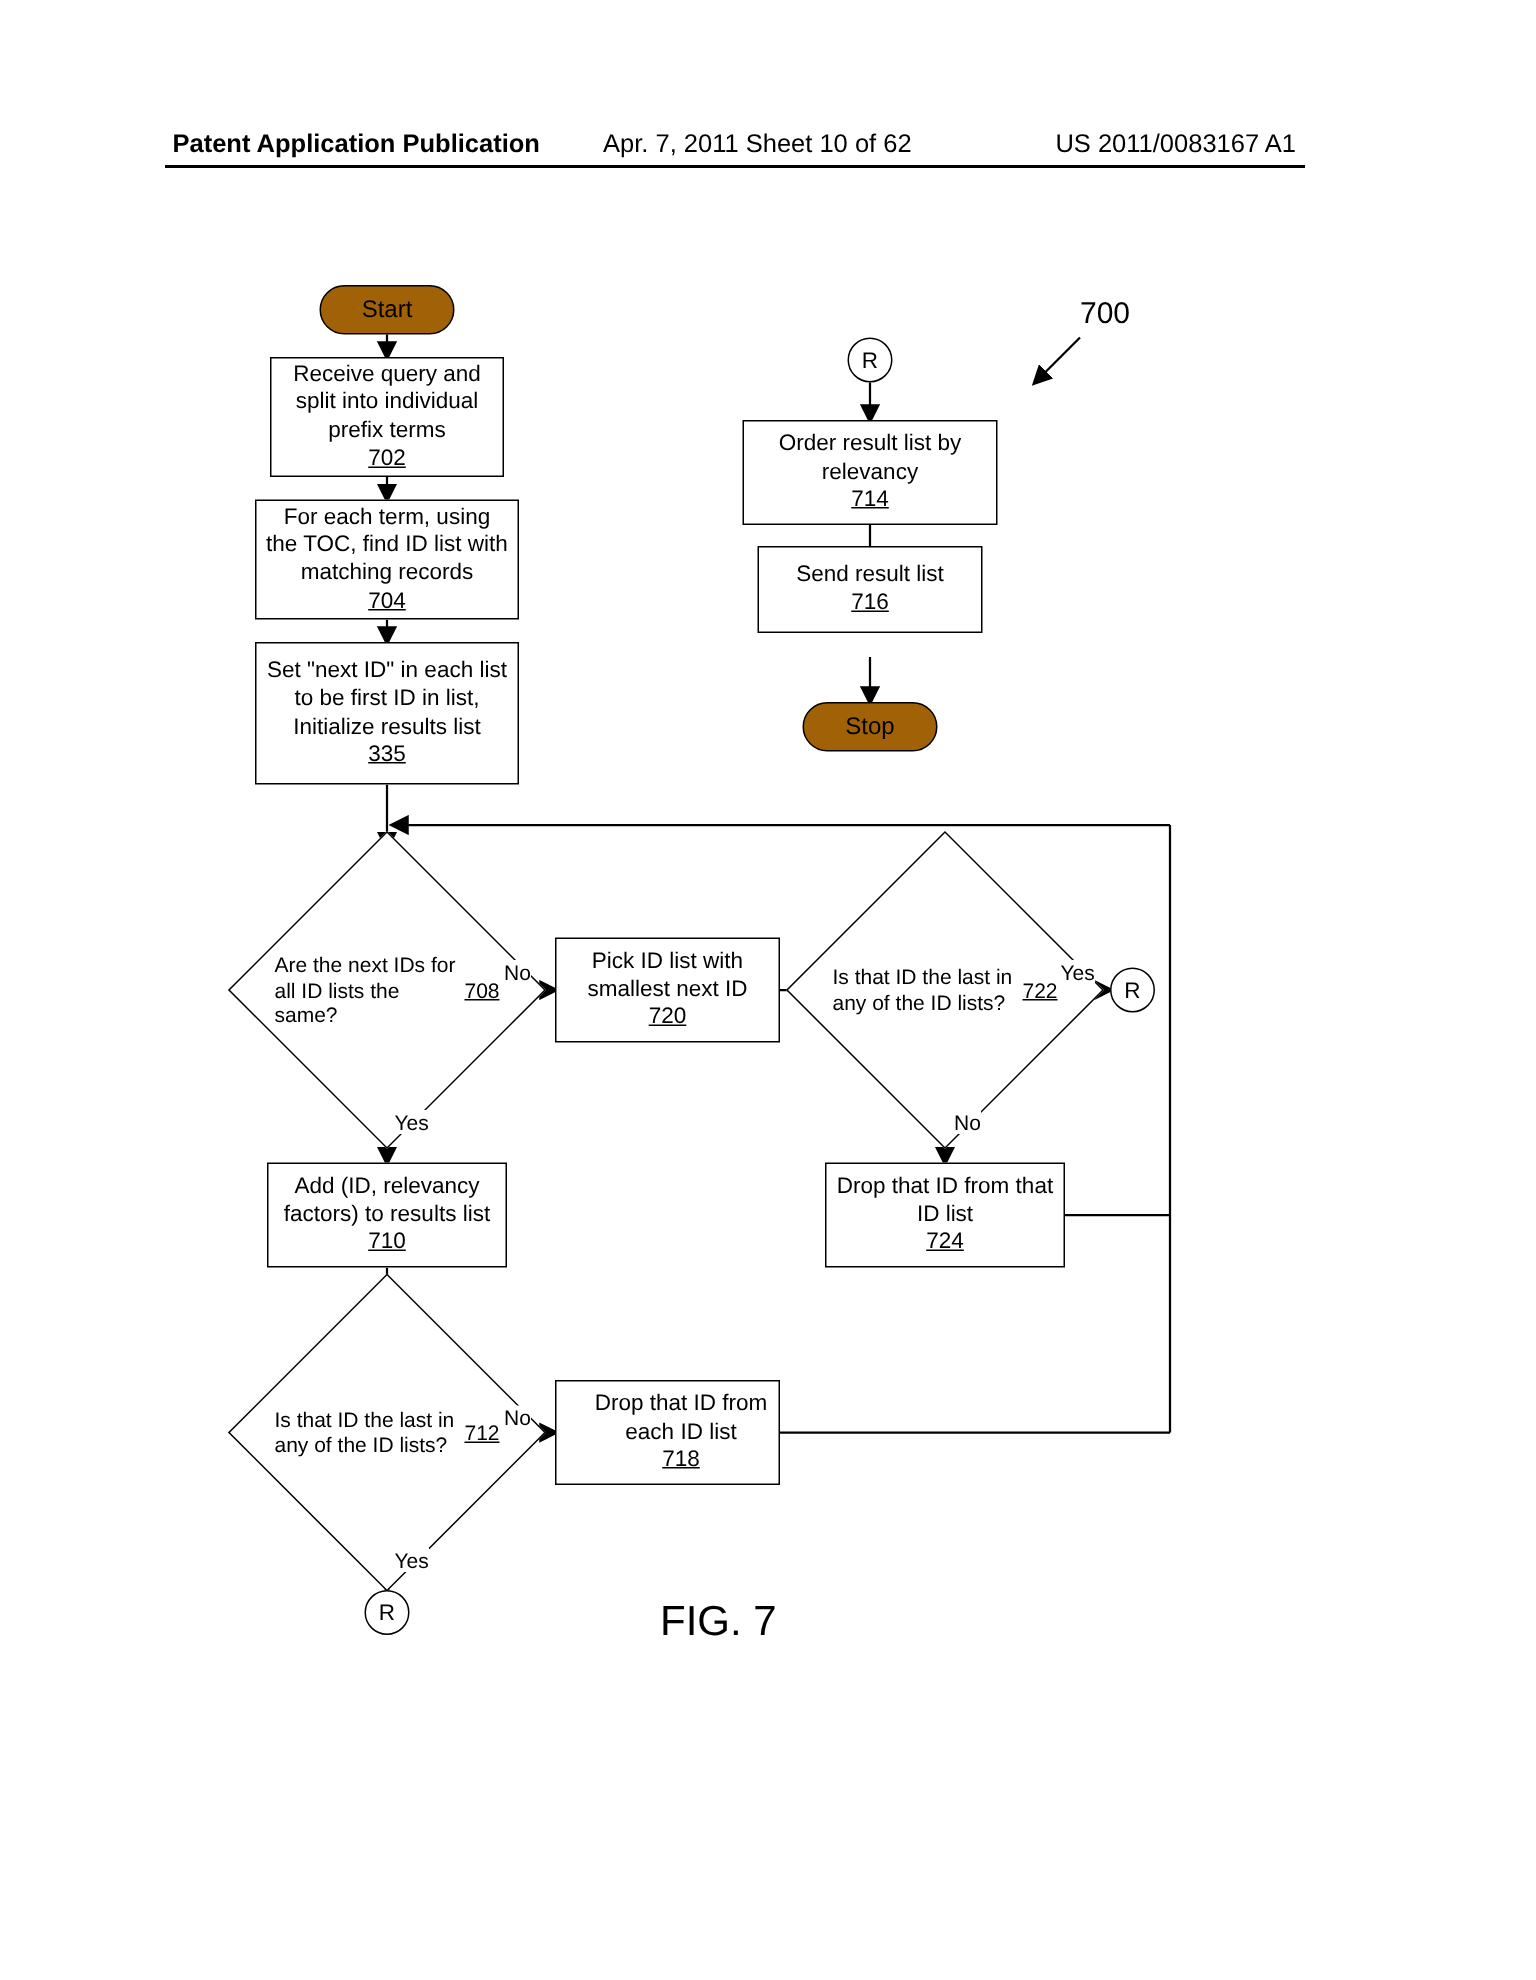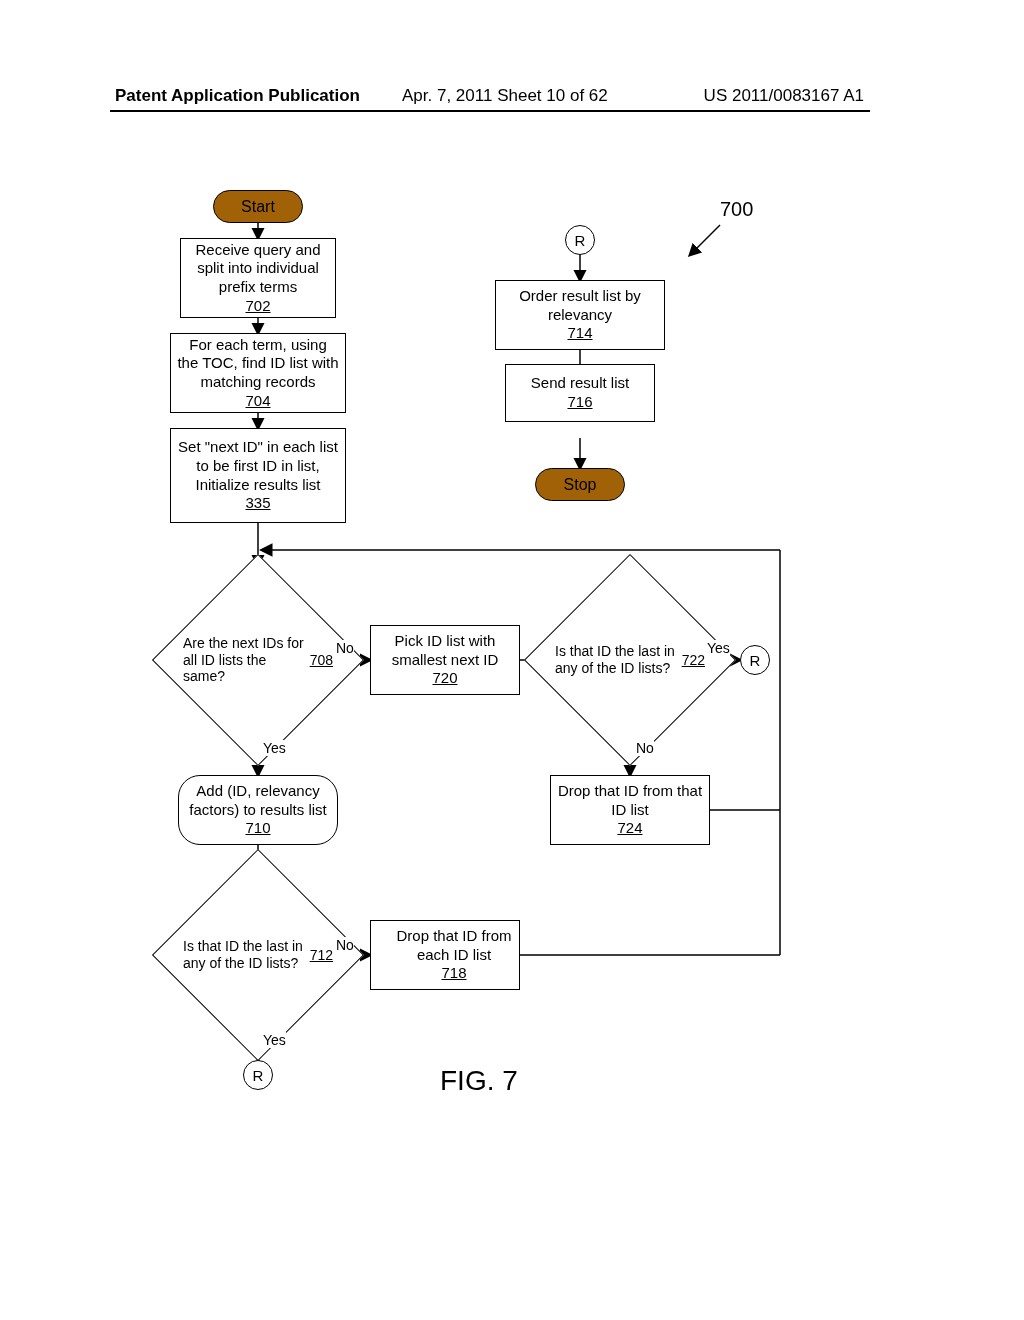--- a/index.html
+++ b/index.html
@@ -213,21 +213,21 @@
 
   <div class="diamond" style="left:183px; top:405px; width:150px; height:150px;">
     <div class="dcontent">
       <div>Are the next IDs for all ID lists the same?</div>
       <div class="num">708</div>
     </div>
   </div>
   <div class="lbl" style="left:336px; top:460px;">No</div>
   <div class="lbl" style="left:263px; top:560px;">Yes</div>
 
-  <div class="box" style="left:178px; top:595px; width:160px; height:70px;border-radius:22px;">
+  <div class="box" style="left:178px; top:595px; width:160px; height:70px;">
     <div>Add (ID, relevancy factors) to results list</div>
     <div class="num">710</div>
   </div>
 
   <div class="diamond" style="left:183px; top:700px; width:150px; height:150px;">
     <div class="dcontent">
       <div>Is that ID the last in any of the ID lists?</div>
       <div class="num">712</div>
     </div>
   </div>

